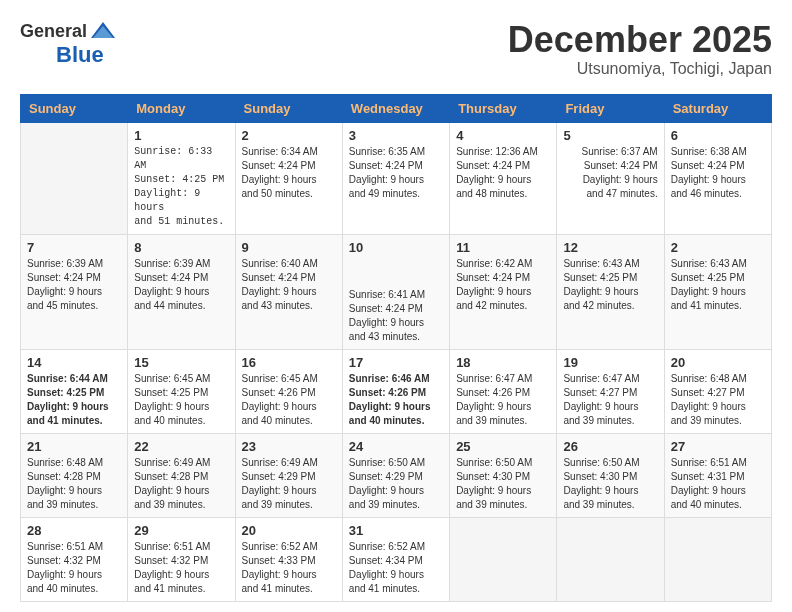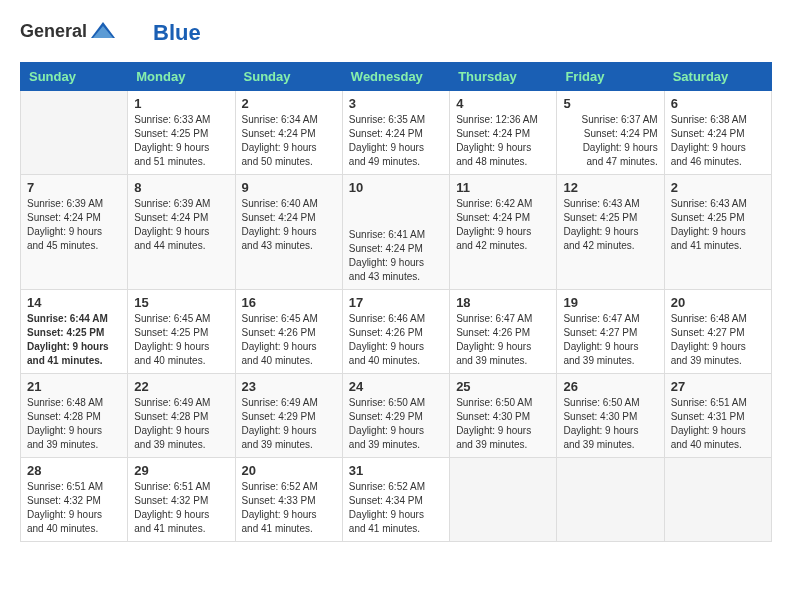--- a/index.html
+++ b/index.html
@@ -49,21 +49,21 @@
       font-size: 16px;
       color: #555;
     }
     .calendar {
       width: 100%;
       border-collapse: collapse;
       border: 1px solid #ccc;
     }
     .calendar th {
       background-color: #1a5fb4;
-      color: #86efac;
+      color: #fdba74;
       text-align: left;
       padding: 6px 8px;
       font-size: 13px;
       font-weight: bold;
       border: 1px solid #1a5fb4;
     }
     .calendar td {
       vertical-align: top;
       padding: 5px 6px;
       border: 1px solid #ddd;
@@ -89,53 +89,55 @@
     }
     .empty-cell {
       background: #f5f5f5 !important;
     }
   </style>
 </head>
 <body>
 
 <div class="header">
   <div class="logo">
-    <div style="display:flex;flex-direction:row;align-items:flex-start;">
+    <div style="display:flex;flex-direction:column;align-items:flex-start;">
       <div style="display:flex;align-items:center;">
         <span class="logo-text-general">General</span>
         <svg class="logo-icon" viewBox="0 0 28 22" fill="none">
           <polygon points="14,2 26,18 2,18" fill="#1a5fb4"></polygon>
           <polygon points="14,6 24,18 4,18" fill="#5b9bd5"></polygon>
         </svg>
       </div>
       <span class="logo-text-blue">Blue</span>
     </div>
   </div>
   <div class="title-section">
+    <div class="month-title">December 2025</div>
+    <div class="location-title">Utsunomiya, Tochigi, Japan</div>
   </div>
 </div>
 
 <table class="calendar">
   <thead>
     <tr>
     <th>Sunday</th>
         <th>Monday</th>
         <th>Sunday</th>
         <th>Wednesday</th>
         <th>Thursday</th>
         <th>Friday</th>
         <th>Saturday</th>
       </tr>
   </thead>
   <tbody id="calendar-body">
   <tr>
         <td class="empty-cell"></td>
         <td>
           <span class="day-number">1</span>
-          <div class="day-info" style="white-space: pre-line;">Sunrise: 6:33 AM
+          <div class="day-info" style="white-space: pre-line; font-family: Liberation Mono, monospace;">Sunrise: 6:33 AM
 Sunset: 4:25 PM
 Daylight: 9 hours
 and 51 minutes.</div>
         </td>
         <td>
           <span class="day-number">2</span>
           <div class="day-info" style="white-space: pre-line;">Sunrise: 6:34 AM
 Sunset: 4:24 PM
 Daylight: 9 hours
 and 50 minutes.</div>
@@ -237,21 +239,21 @@
         </td>
         <td>
           <span class="day-number">16</span>
           <div class="day-info" style="white-space: pre-line;">Sunrise: 6:45 AM
 Sunset: 4:26 PM
 Daylight: 9 hours
 and 40 minutes.</div>
         </td>
         <td>
           <span class="day-number">17</span>
-          <div class="day-info" style="white-space: pre-line;">Sunrise: 6:46 AM
+          <div class="day-info" style="white-space: pre-line; font-weight: bold;">Sunrise: 6:46 AM
 Sunset: 4:26 PM
 Daylight: 9 hours
 and 40 minutes.</div>
         </td>
         <td>
           <span class="day-number">18</span>
           <div class="day-info" style="white-space: pre-line;">Sunrise: 6:47 AM
 Sunset: 4:26 PM
 Daylight: 9 hours
 and 39 minutes.</div>

